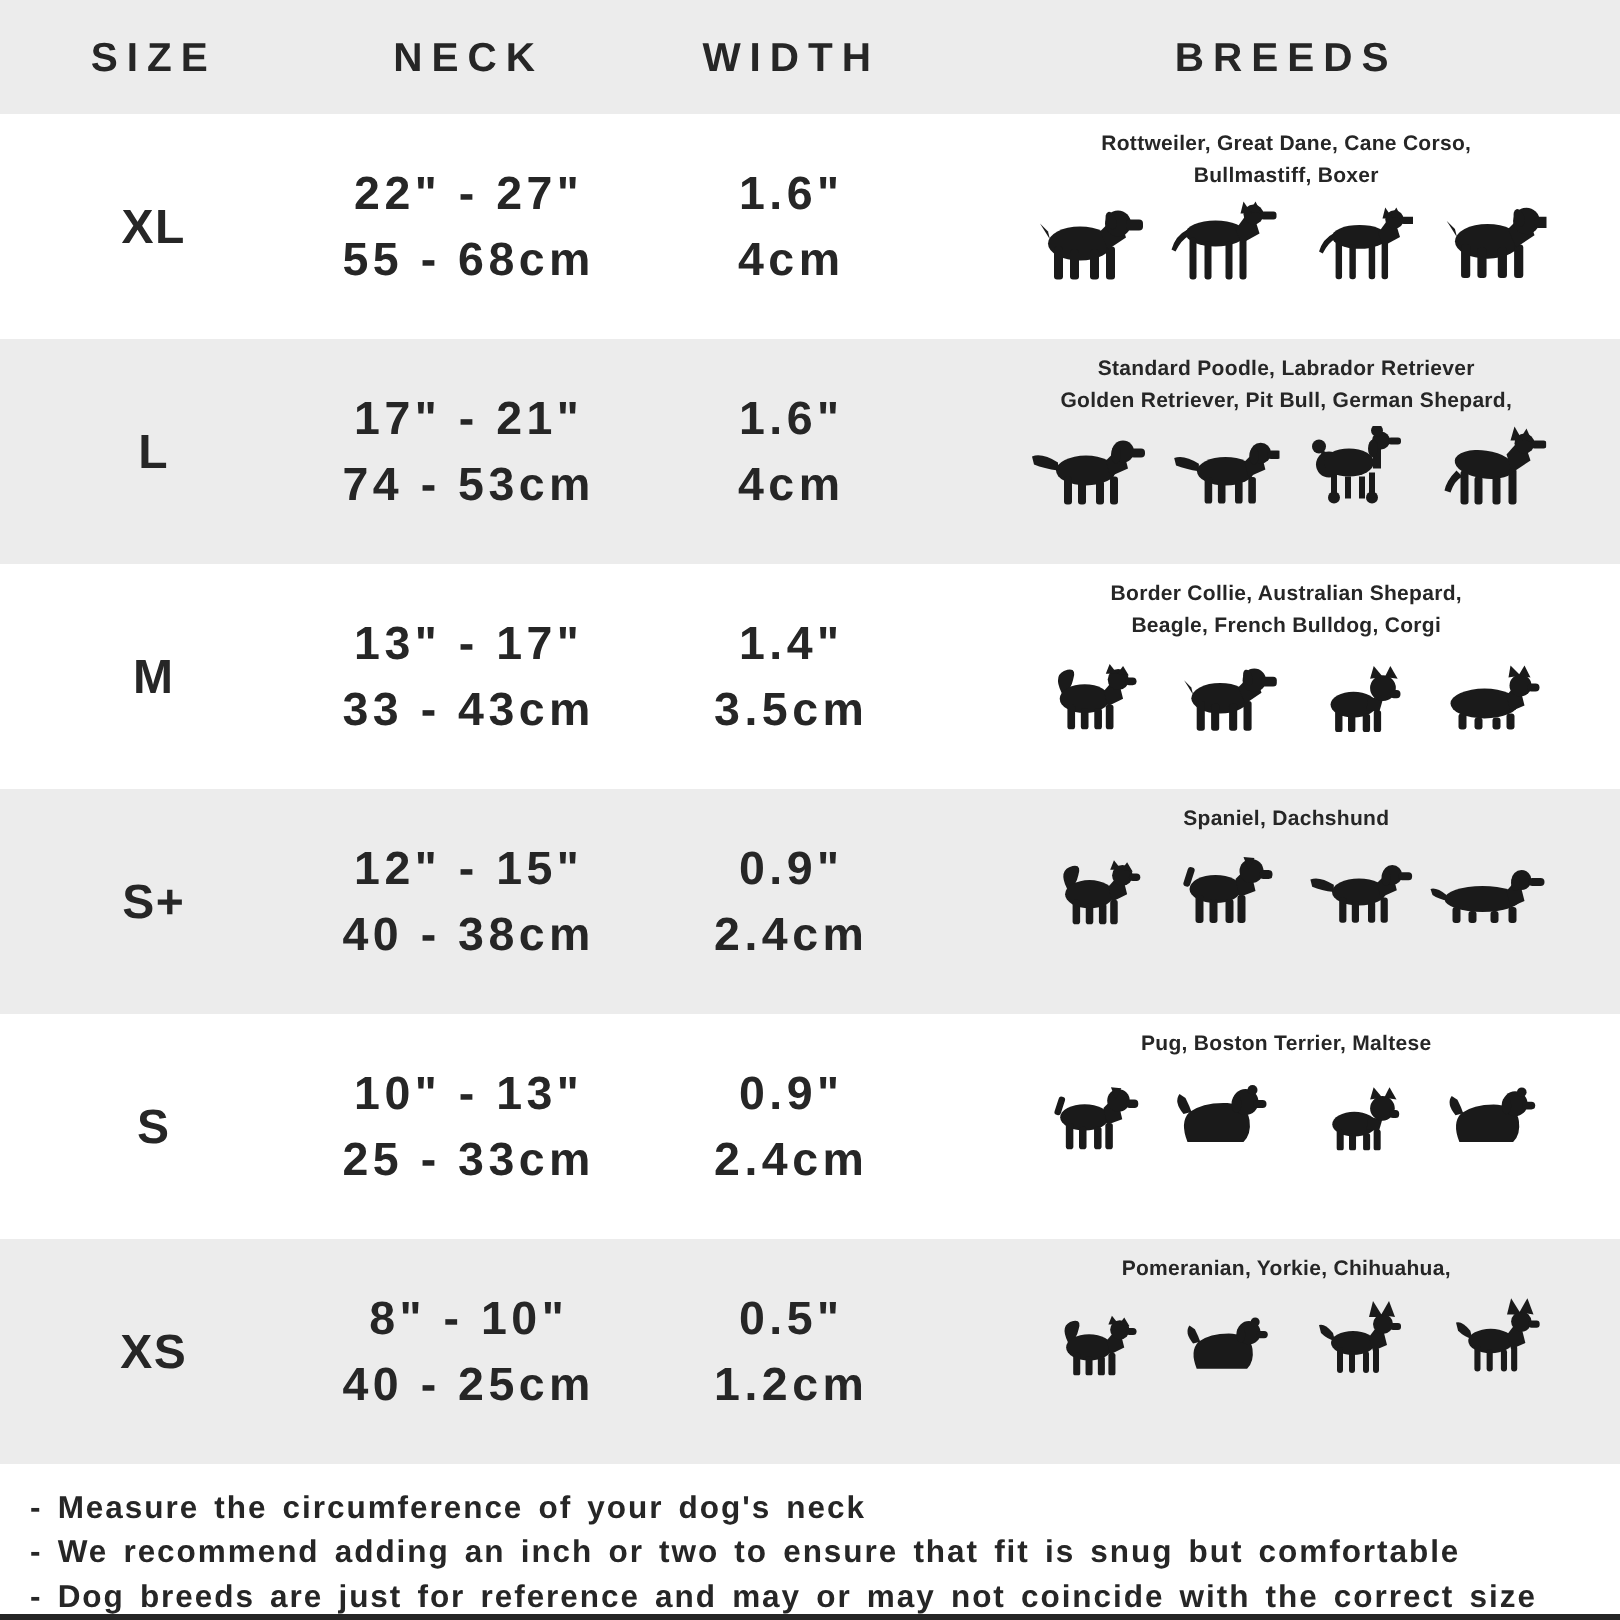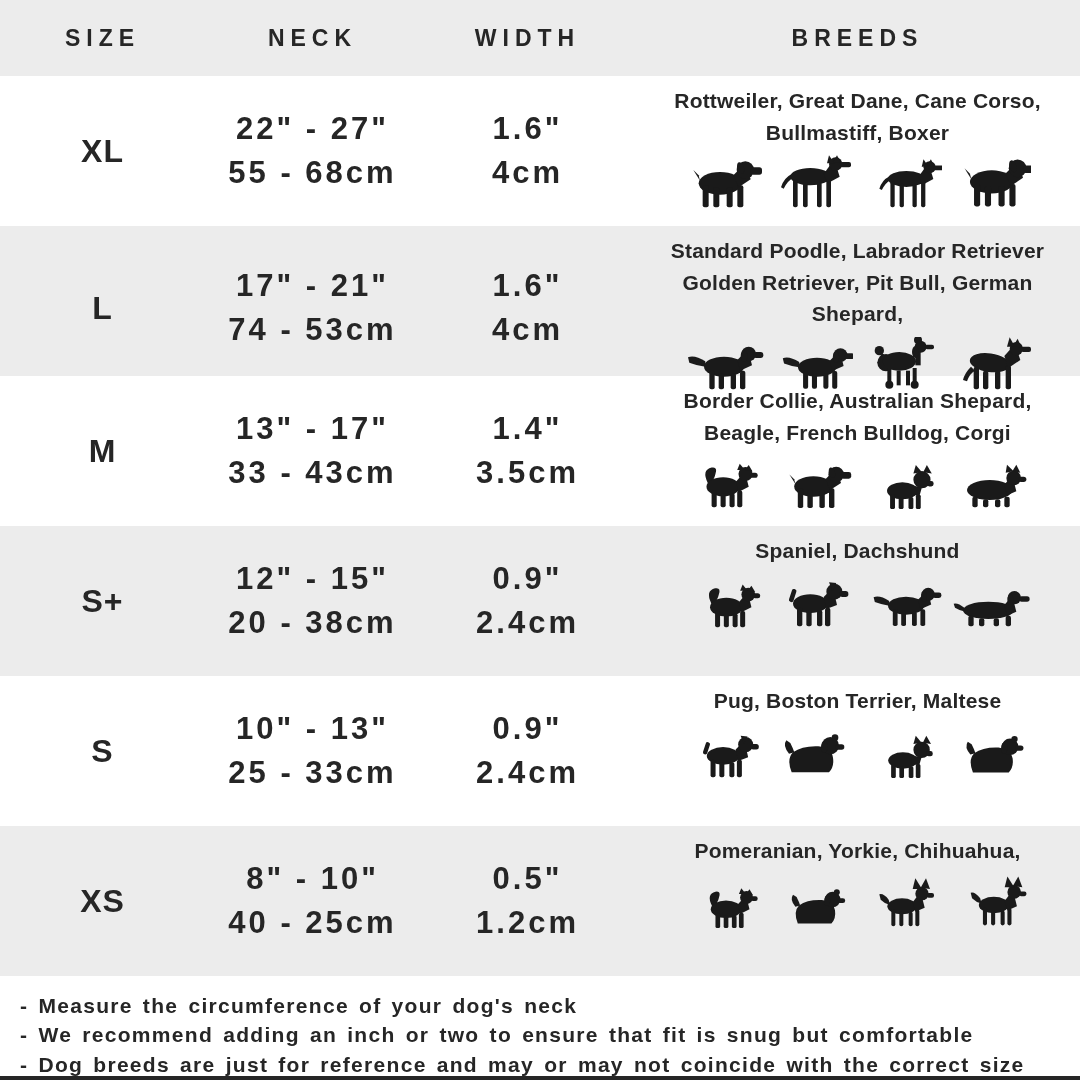--- a/index.html
+++ b/index.html
@@ -7,36 +7,36 @@
   body {
     width:1080px; height:1080px;
     font-family:"Liberation Sans", sans-serif;
     color:#262626; background:#ffffff; overflow:hidden;
   }
   .sheet { width:1080px; height:1080px; display:flex; flex-direction:column; position:relative; }
 
   .thead {
     height:76px; background:#ececec;
     display:grid; grid-template-columns:205px 215px 215px 1fr;
-    align-items:center; font-weight:bold; font-size:23px; letter-spacing:6px;
+    align-items:center; font-weight:bold; font-size:27px; letter-spacing:6px;
   }
   .thead span { text-align:center; }
 
   .trow { height:150px; display:grid; grid-template-columns:205px 215px 215px 1fr; }
   .trow.alt { background:#ececec; }
 
   .cell {
     display:flex; flex-direction:column; align-items:center; justify-content:center;
     font-weight:bold; text-align:center;
   }
   .size-cell { font-size:32px; letter-spacing:1px; }
   .num { font-size:31px; letter-spacing:3px; line-height:1.42; white-space:nowrap; }
 
   .breeds-cell { justify-content:flex-start; padding-top:9px; }
-  .breed-line { font-size:21px; line-height:1.5; letter-spacing:0.2px; }
+  .breed-line { font-size:14px; line-height:1.5; letter-spacing:0.2px; }
   .dogs { display:flex; align-items:flex-end; gap:9px; margin-top:3px; height:58px; }
   svg.dog { width:80px; height:54px; fill:#1a1a1a; }
 
   .notes { padding:15px 20px 0; font-weight:bold; font-size:21px; letter-spacing:1.3px; word-spacing:3px; line-height:1.4; }
   .note-line { white-space:nowrap; }
   .bottombar { position:absolute; left:0; bottom:0; width:1080px; height:4px; background:#262626; }
 </style>
 </head>
 <body>
 
@@ -290,21 +290,21 @@
             <use href="#dog-corgi"></use>
           </svg>
       </div>
     </div>
   </div>
 
   <div class="trow alt">
     <div class="cell size-cell">S+</div>
     <div class="cell">
       <span class="num">12" - 15"</span>
-      <span class="num">20 - 38cm</span>
+      <span class="num">40 - 38cm</span>
     </div>
     <div class="cell">
       <span class="num">0.9"</span>
       <span class="num">2.4cm</span>
     </div>
     <div class="cell breeds-cell">
       <span class="breed-line">Spaniel, Dachshund</span>
       <div class="dogs">
         <svg class="dog">
             <use href="#dog-spitz" transform="translate(6 4) scale(0.94)"></use>

